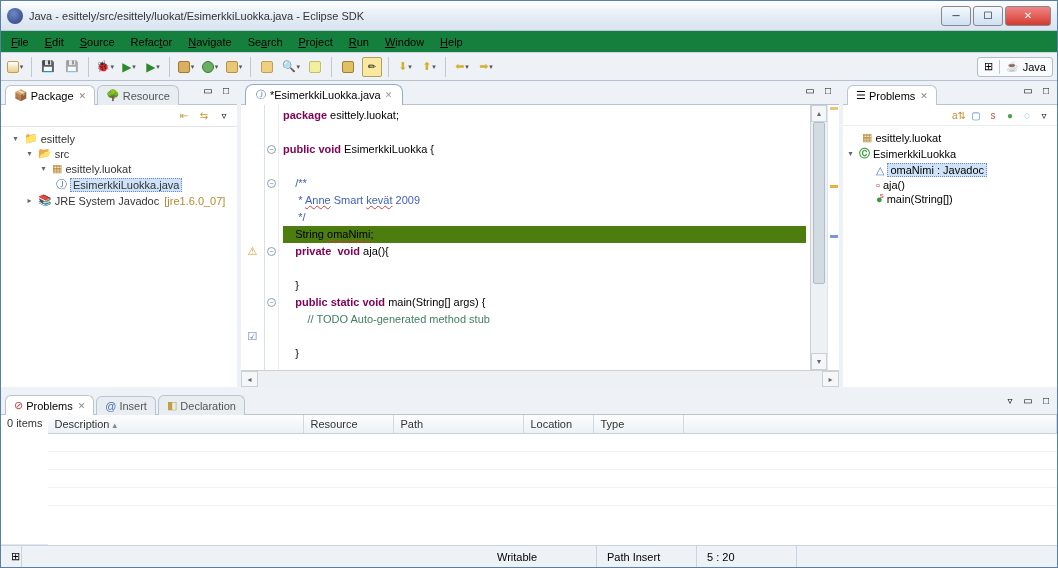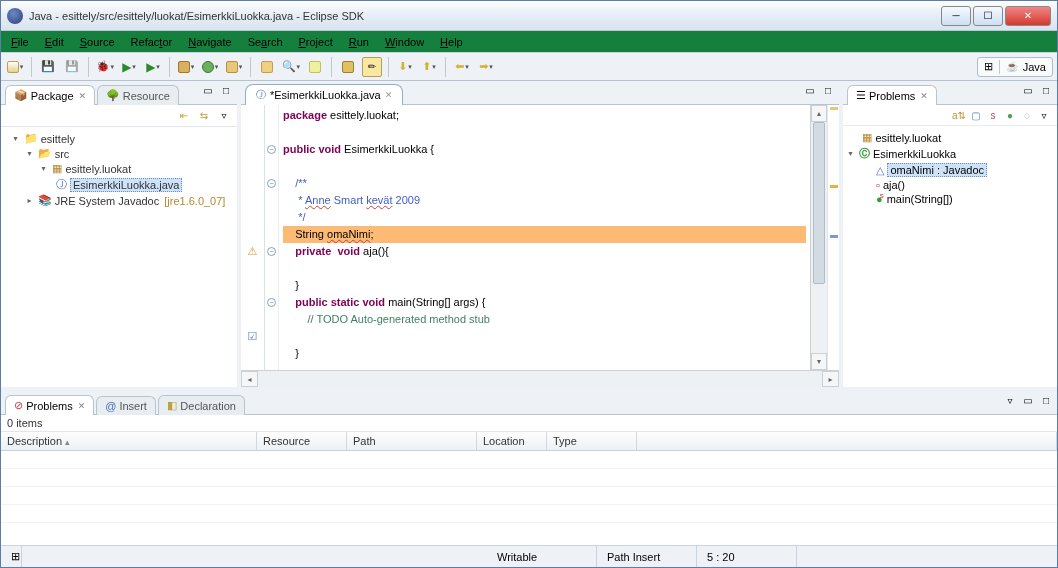--- a/index.html
+++ b/index.html
@@ -42,32 +42,32 @@
 .gutter { width: 24px; background: #fff; border-right: 1px solid #d8e0e8; display: flex; flex-direction: column; padding-top: 2px; }
 .gutter .g-row { height: 17px; display: flex; align-items: center; justify-content: center; font-size: 9px; }
 .fold-col { width: 14px; background: #fff; border-right: 1px solid #e8eef4; display: flex; flex-direction: column; padding-top: 2px; }
 .fold-col .g-row { height: 17px; display: flex; align-items: center; justify-content: center; }
 .fold-mark { width: 9px; height: 9px; border: 1px solid #88a0b8; border-radius: 50%; font-size: 7px; line-height: 7px; text-align: center; color: #5878a0; }
 .code { flex: 1; font-family: Consolas, monospace; font-size: 12px; line-height: 17px; white-space: pre; padding: 2px 4px; overflow: auto; color: #000; }
 .k { color: #7f0055; font-weight: bold; }
 .c { color: #3f7f5f; }
 .jd { color: #3f5fbf; }
 .wavy { text-decoration: underline wavy #c84040; text-decoration-thickness: 1px; }
-.hl-line { background: #fdba74; display: inline-block; width: 100%; }
+.hl-line { background: #4d7c0f; display: inline-block; width: 100%; }
 .scroll-v { width: 17px; background: #f0f0f0; border-left: 1px solid #d0d0d0; display: flex; flex-direction: column; }
 .scroll-v .sb-btn { height: 17px; background: #f4f6f8; border: 1px solid #c8d0d8; font-size: 8px; text-align: center; line-height: 15px; color: #666; }
 .scroll-v .sb-track { flex: 1; background: #eef1f4; position: relative; }
 .scroll-v .sb-thumb { position: absolute; left: 2px; right: 2px; top: 0; height: 70%; background: #d2dae2; border: 1px solid #b0bcc8; border-radius: 2px; }
 .overview { width: 12px; background: #fff; border-left: 1px solid #e0e6ec; position: relative; }
 .ov-mark { position: absolute; left: 2px; width: 8px; height: 3px; }
 .right-pane { width: 218px; border-left: 4px solid #eef2f6; display: flex; flex-direction: column; background: #fff; }
 .outline-body { flex: 1; overflow: auto; padding: 4px 2px; }
 .bottom-area { height: 154px; display: flex; flex-direction: column; background: #fff; }
 .prob-toolbar { height: 24px; background: #eef2f6; display: flex; align-items: flex-end; border-bottom: 1px solid #b8c4d0; padding-left: 4px; position: relative; }
-.prob-body { flex: 1; display: flex; flex-direction: column; }
+.prob-body { flex: 1; display: flex; flex-direction: row; }
 .items-count { padding: 2px 6px; color: #333; border-bottom: 1px solid #e0e6ec; }
 .tbl { flex: 1; overflow: auto; }
 .tbl-head { display: flex; background: linear-gradient(#fdfdfd,#edf1f5); border-bottom: 1px solid #c8d0d8; }
 .tbl-head .th { padding: 3px 6px; border-right: 1px solid #d0d8e0; color: #333; }
 .tbl-body { }
 .tbl-body .tr { display: flex; height: 18px; border-bottom: 1px solid #f0f2f4; }
 .statusbar { height: 22px; background: #eef2f6; border-top: 1px solid #c8d4e2; display: flex; align-items: center; }
 .statusbar .cell { padding: 0 10px; border-right: 1px solid #c8d4e2; height: 100%; display: flex; align-items: center; }
 .sel { background: #cfe3f8; border: 1px dotted #6a8bc4; padding: 0 2px; }
 .icon-sq { width: 12px; height: 12px; display: inline-block; border-radius: 2px; }

